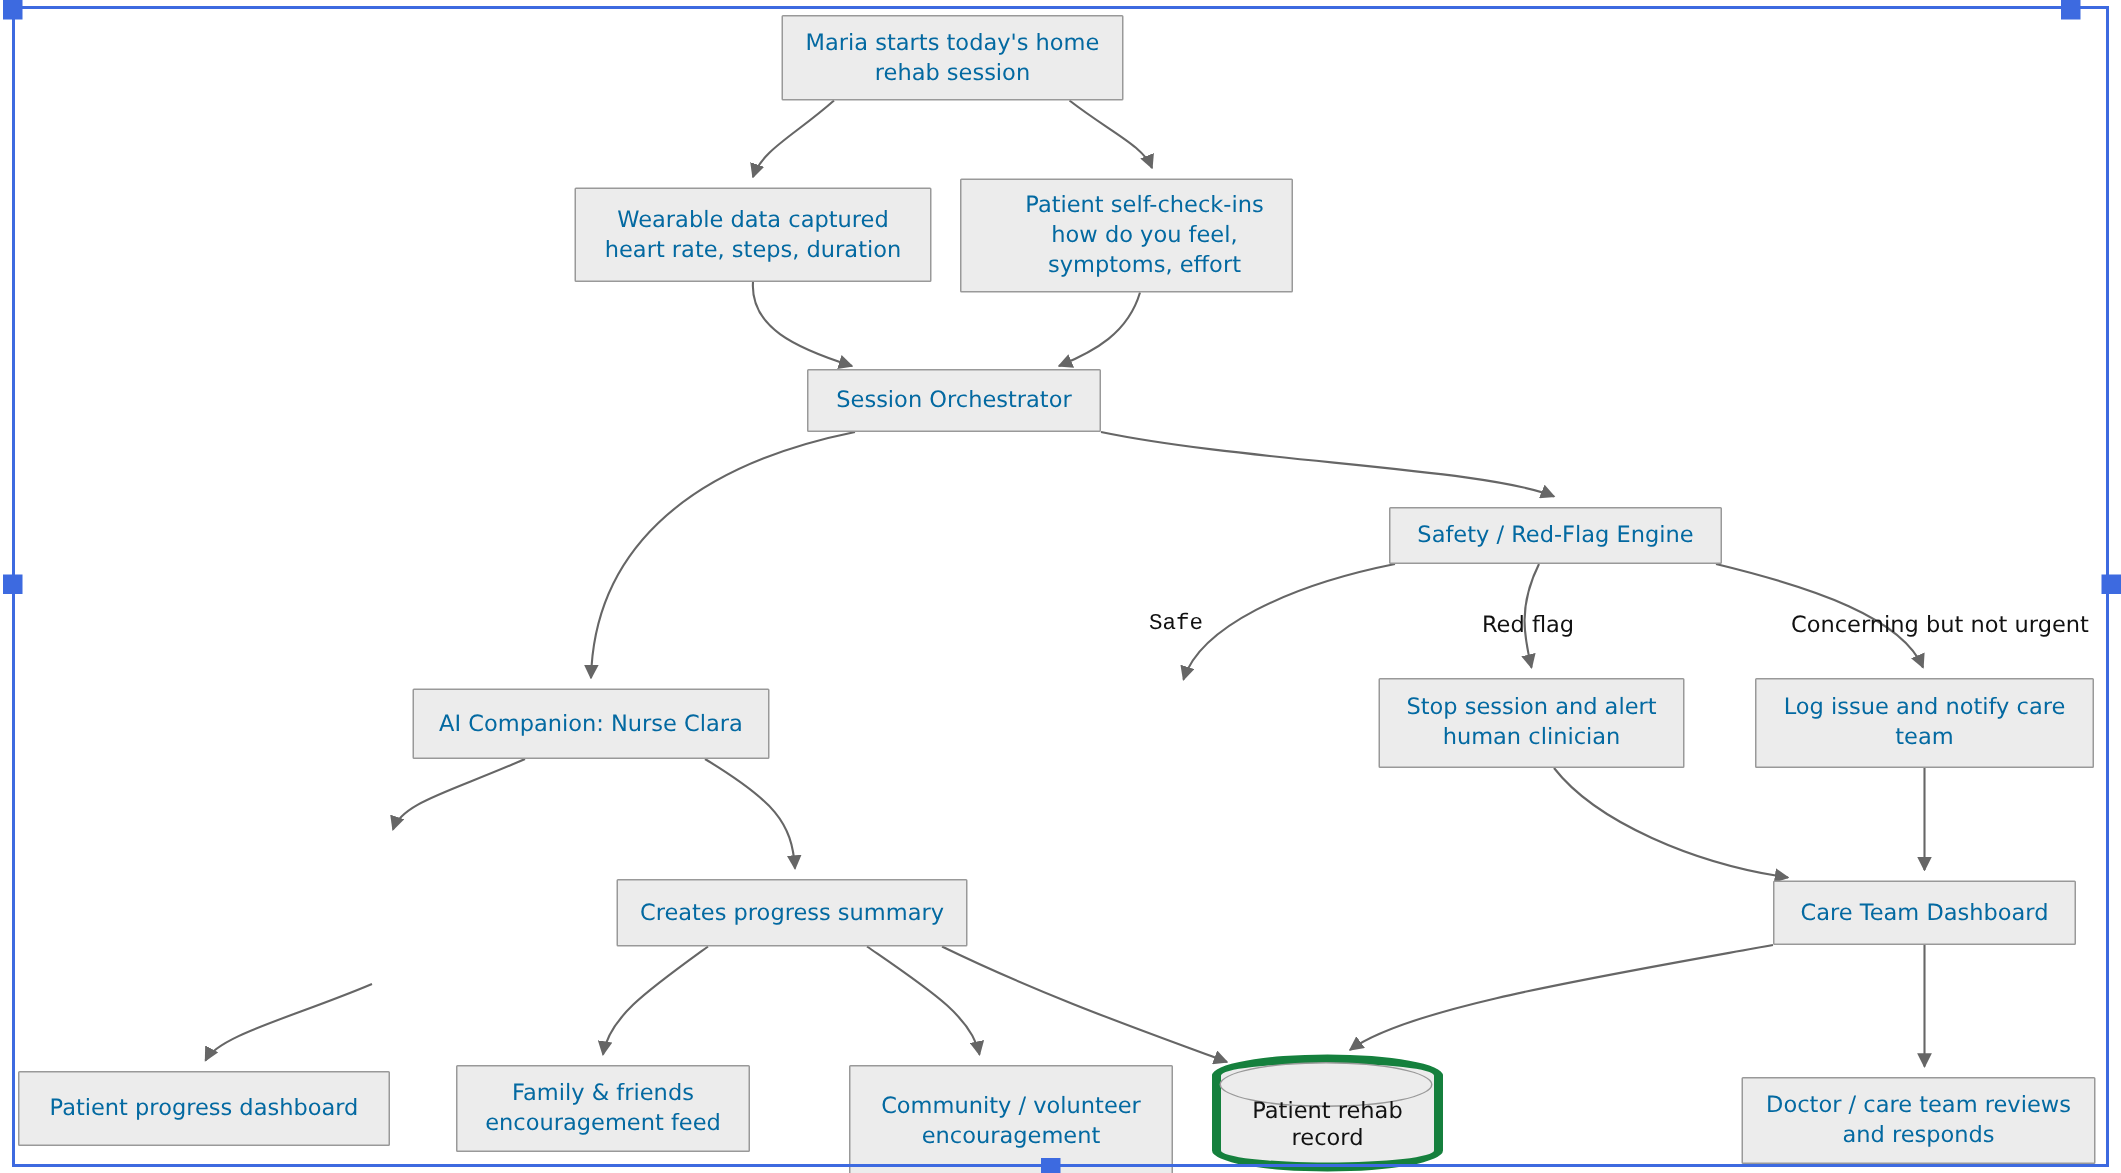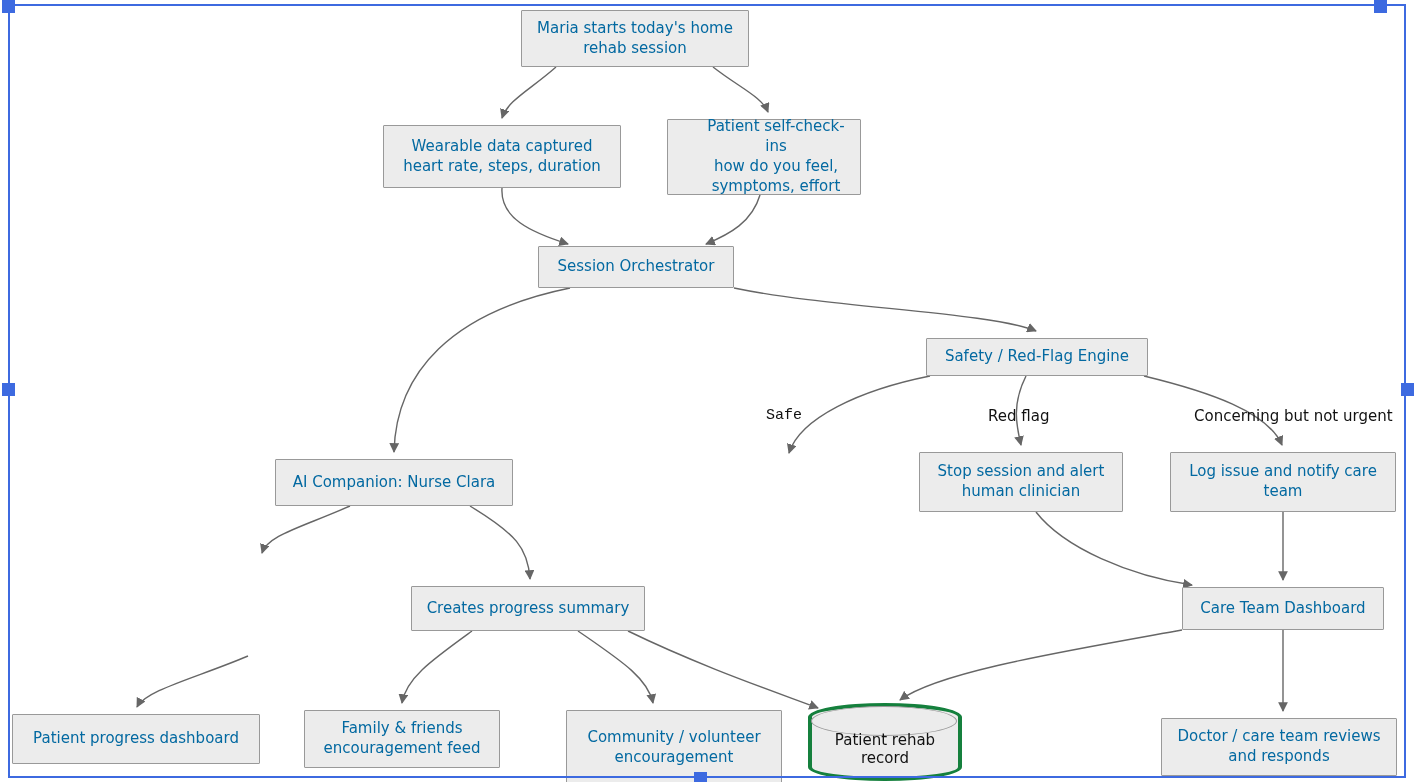--- a/index.html
+++ b/index.html
@@ -53,21 +53,21 @@
     font-size: 15px;
     line-height: 1.32;
     white-space: pre-line;
     padding: 2px 6px;
     border-radius: 1px;
   }
   .node-db {
     position: absolute;
     box-sizing: border-box;
     background: #ececec;
-    border: 4px solid #15803d;
+    border: 6px solid #15803d;
     border-radius: 50% / 18%;
     display: flex;
     align-items: center;
     justify-content: center;
     text-align: center;
     color: #121212;
     font-size: 15px;
     white-space: pre-line;
   }
   .db-lid {
@@ -147,21 +147,21 @@
       <path d="M 1283,630 L 1283,711"></path>
     </g>
   </svg>
 
   <div class="node" style="left:521px; top:10px; width:228px; height:57px;">Maria starts today's home
 rehab session</div>
 
   <div class="node" style="left:383px; top:125px; width:238px; height:63px;">Wearable data captured
 heart rate, steps, duration</div>
 
-  <div class="node" style="left:667px; top:119px; width:194px; height:76px;padding-left:30px;">Patient self-check-ins
+  <div class="node" style="left:640px; top:119px; width:222px; height:76px;padding-left:30px;">Patient self-check-ins
 how do you feel,
 symptoms, effort</div>
 
   <div class="node" style="left:538px; top:246px; width:196px; height:42px;">Session Orchestrator</div>
 
   <div class="node" style="left:926px; top:338px; width:222px; height:38px;">Safety / Red-Flag Engine</div>
 
   <div class="node" style="left:275px; top:459px; width:238px; height:47px;">AI Companion: Nurse Clara</div>
 
 

